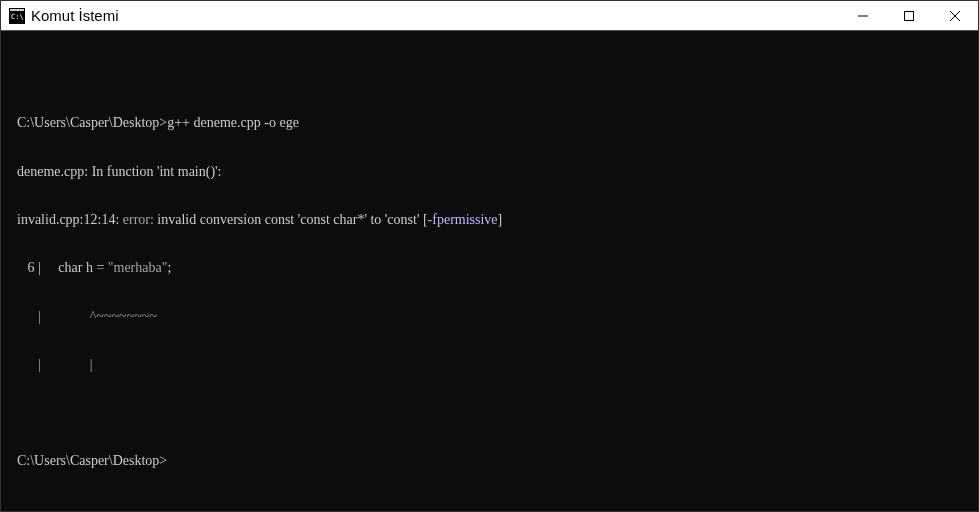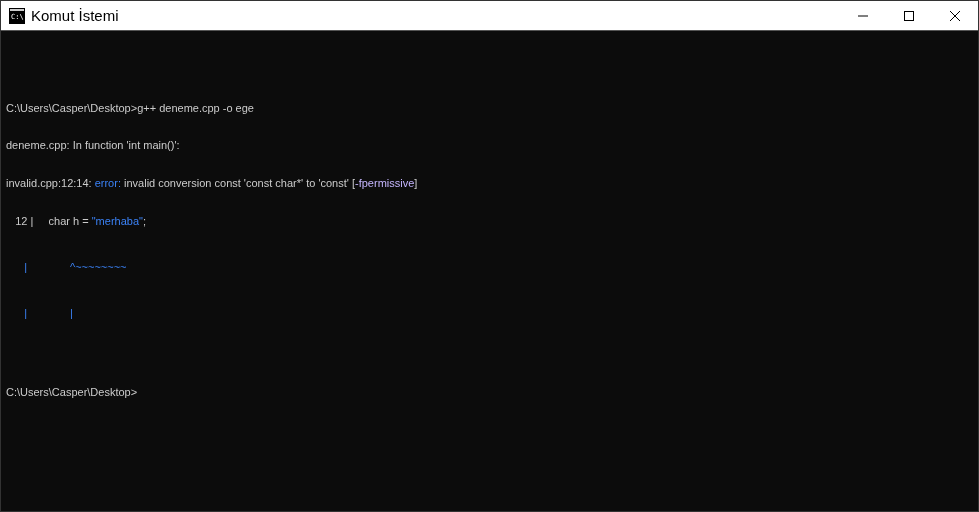--- a/index.html
+++ b/index.html
@@ -49,31 +49,31 @@
       display: flex;
       align-items: center;
       justify-content: center;
       color: #000;
       font-family: 'Segoe UI', sans-serif;
     }
     .win-btn svg { width: 10px; height: 10px; }
     .terminal {
       flex: 1;
       background: #0c0c0c;
-      padding: 4px 5px;
-      font-family: Liberation Sans, sans-serif;
-      font-size: 11px;
+      padding: 4px 16px;
+      font-family: Liberation Serif, serif;
+      font-size: 14px;
       line-height: 1.15;
       color: #cccccc;
       overflow: hidden;
       white-space: pre;
     }
     .term-line { white-space: pre; }
     .c-default { color: #cccccc; }
-    .c-red { color: #3b82f6; margin-top: 8px; }
+    .c-red { color: #a3a3a3; }
     .c-cyan { color: #c4b5fd; }
     .c-green { color: #11a855; }
     .blank { height: 16px; }
   </style>
 </head>
 <body>
 
 <div class="window">
   <div class="titlebar">
     <span class="title-icon">
@@ -102,19 +102,19 @@
           </svg>
       </div>
     </div>
   </div>
 
   <div class="terminal">
     <div class="blank"></div>
     <div class="term-line"><span class="c-default">C:\Users\Casper\Desktop&gt;</span><span class="c-default">g++ deneme.cpp -o ege</span></div>
     <div class="term-line c-default">deneme.cpp: In function 'int main()':</div>
     <div class="term-line"><span class="c-default">invalid.cpp:12:14: </span><span class="c-red">error: </span><span class="c-default">invalid conversion const '</span><span class="c-default">const char*</span><span class="c-default">' to '</span><span class="c-default">const</span><span class="c-default">' [</span><span class="c-cyan">-fpermissive</span><span class="c-default">]</span></div>
-    <div class="term-line"><span class="c-default">   12 |     char h = </span><span class="c-red">"merhaba"</span><span class="c-default">;</span></div>
+    <div class="term-line"><span class="c-default">   6 |     char h = </span><span class="c-red">"merhaba"</span><span class="c-default">;</span></div>
     <div class="term-line c-red">      |              ^~~~~~~~~</div>
     <div class="term-line c-red">      |              |</div>
     <div class="blank"></div>
     <div class="term-line c-default">C:\Users\Casper\Desktop&gt;</div>
   </div>
 </div>
 
 </body></html>

